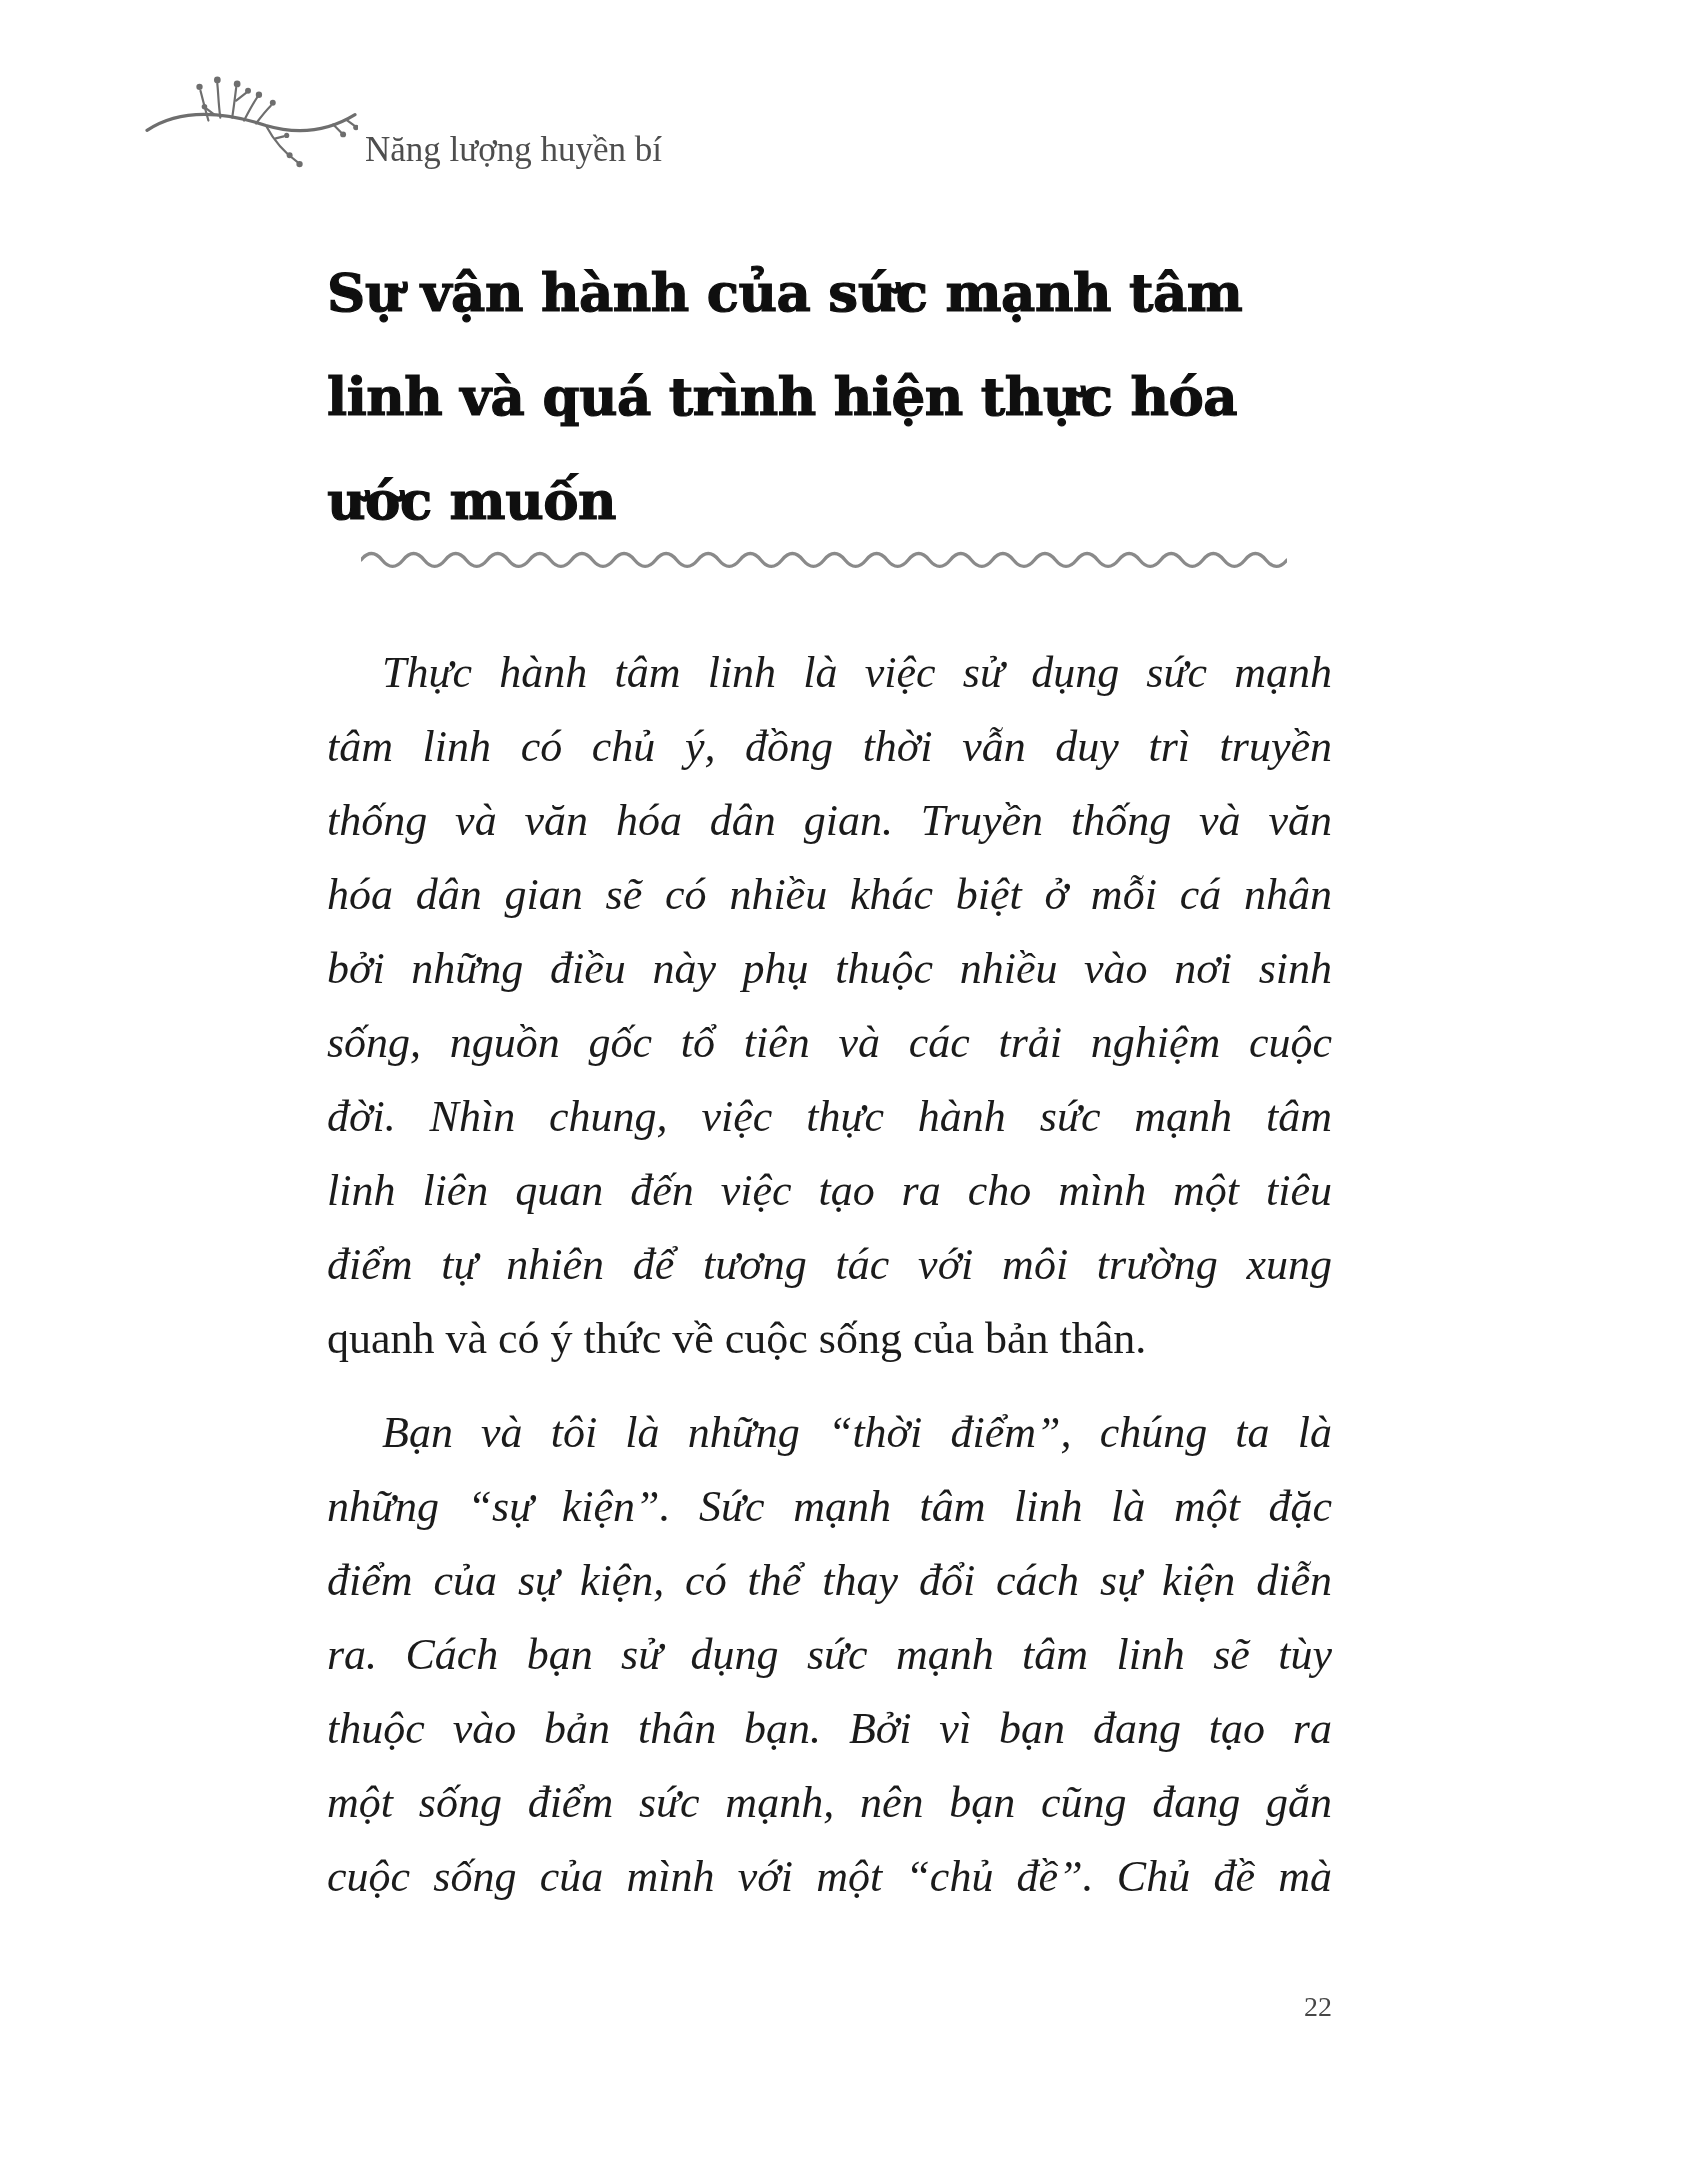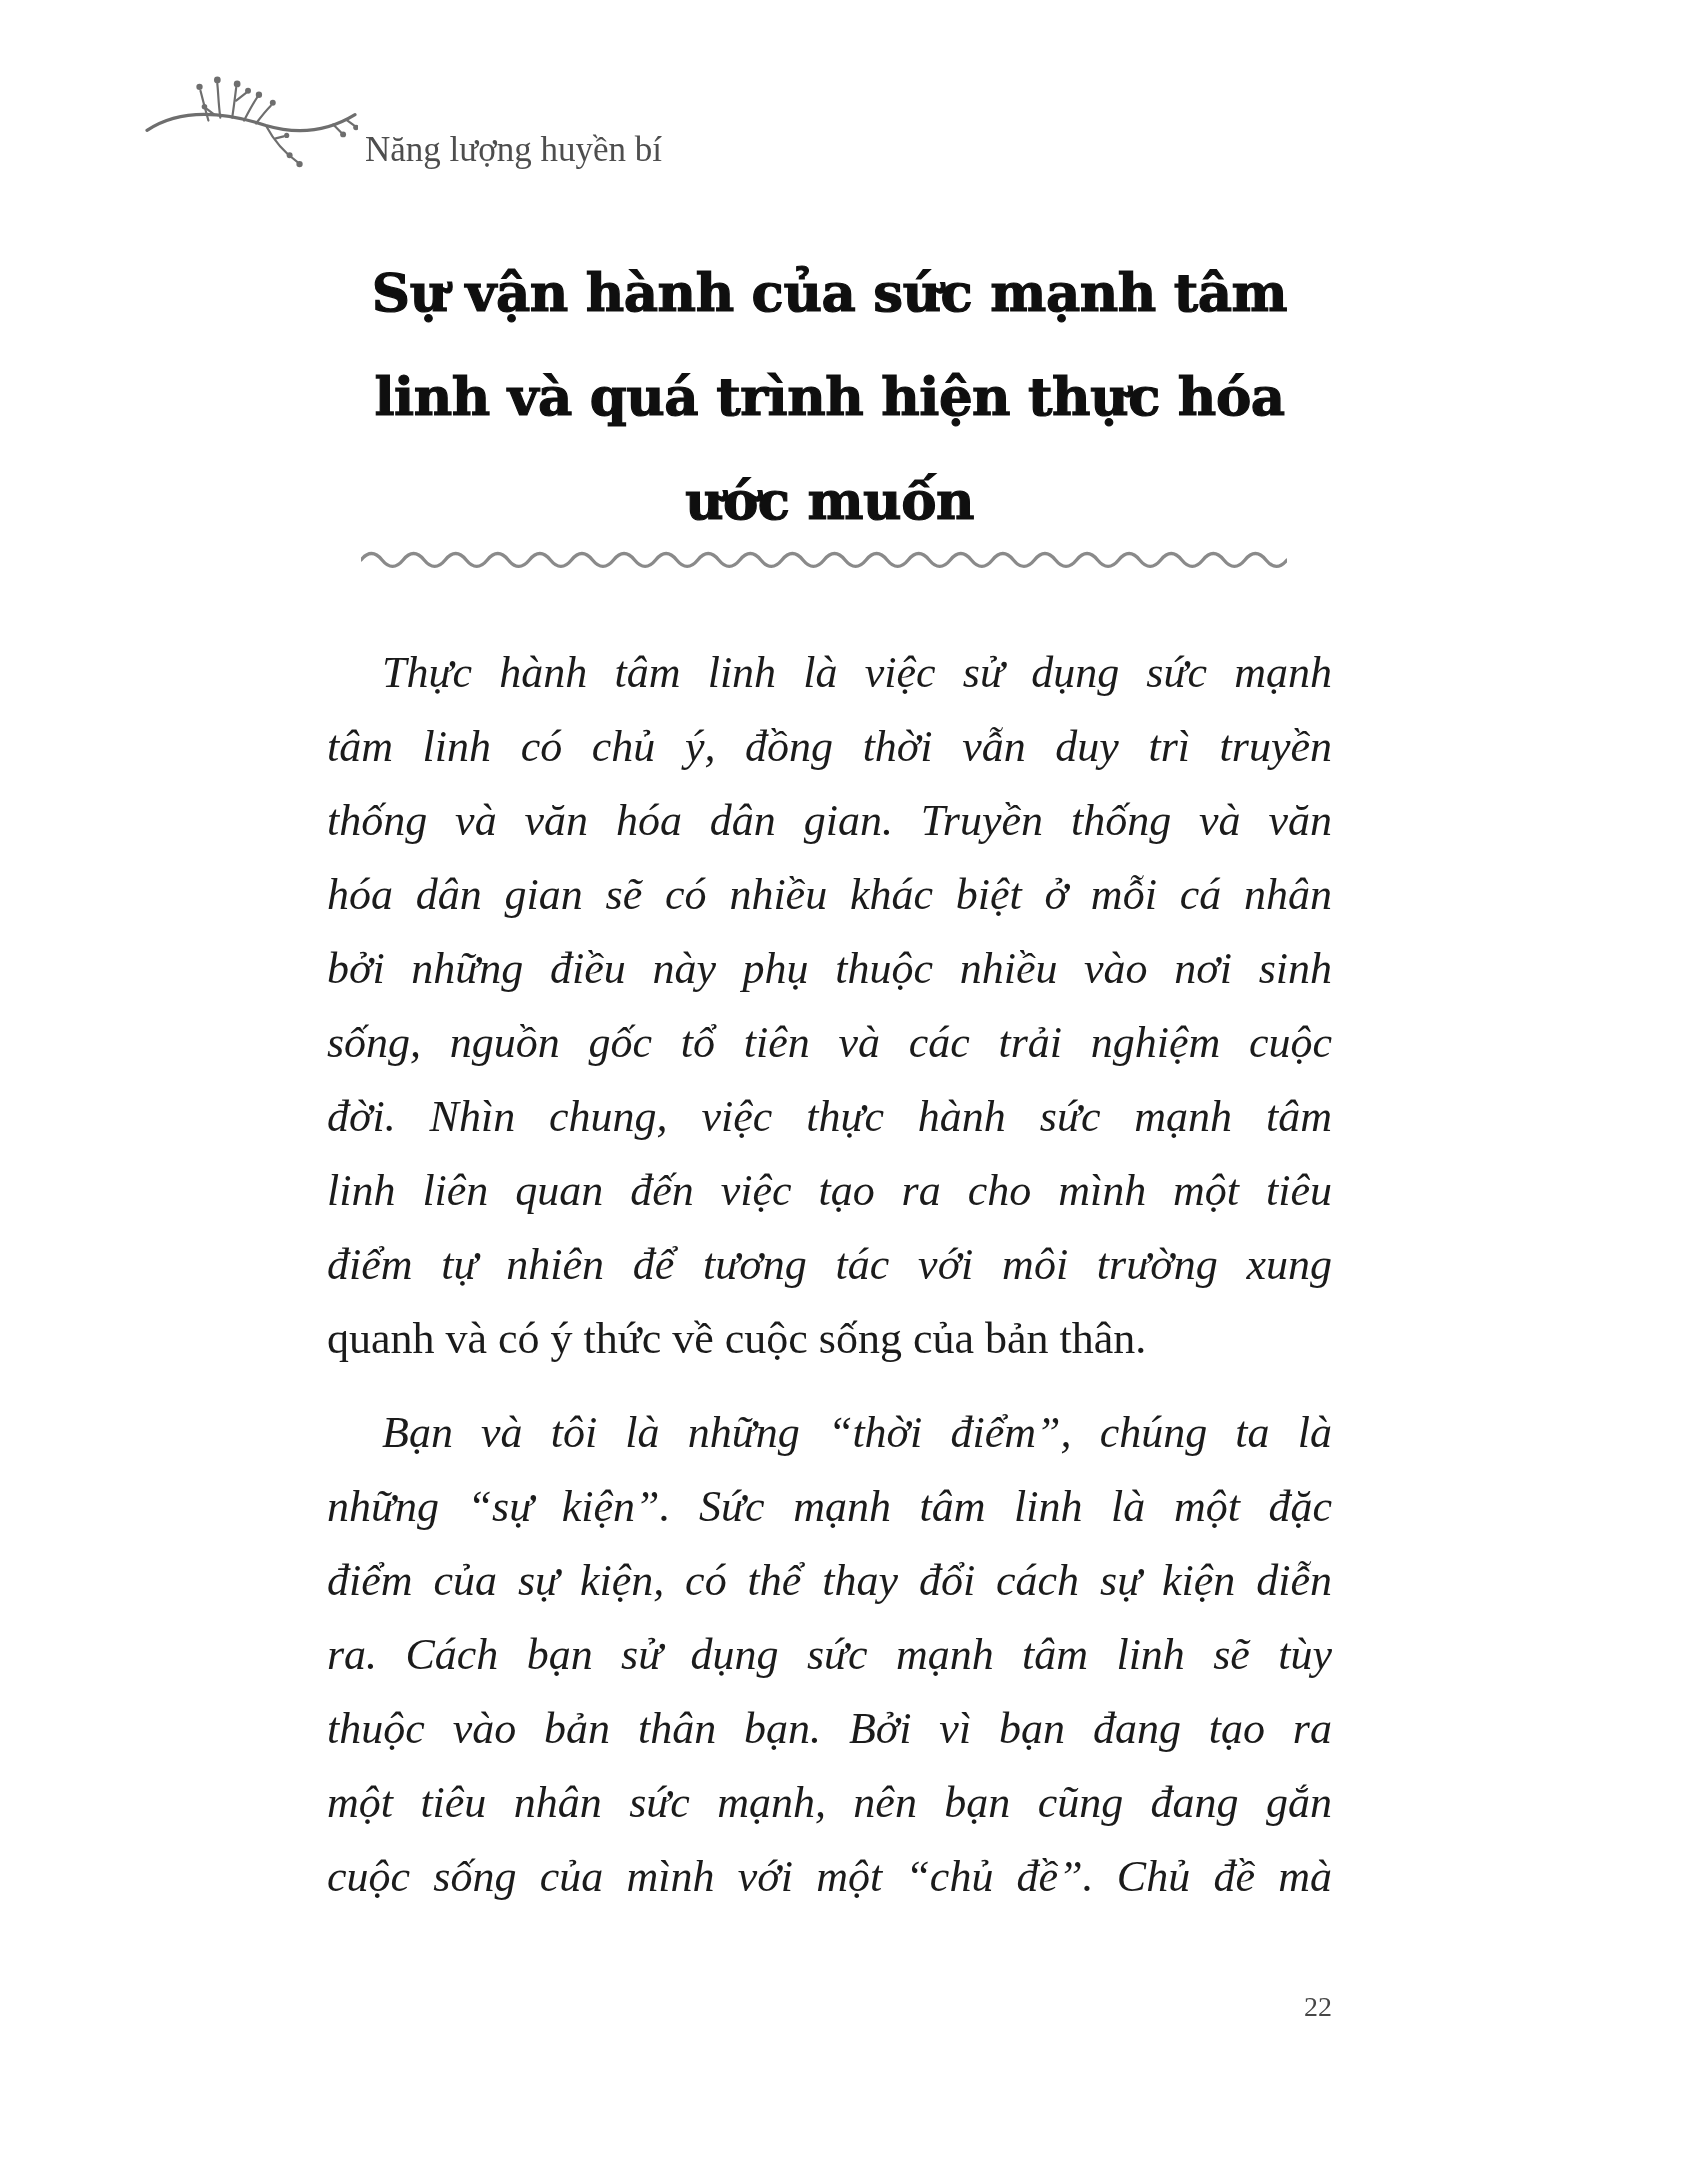--- a/index.html
+++ b/index.html
@@ -16,21 +16,21 @@
   .header { position:absolute; top:69px; left:145px; width:614px; height:114px; }
   .branch-icon { position:absolute; top:2px; left:0; }
   .running-header {
     position:absolute; top:59px; left:220px;
     font-size:35px; line-height:44px; color:#4e4e4e; white-space:nowrap;font-family:Liberation Serif, serif;
   }
 
   
   .chapter-title {
     position:absolute; top:240px; left:327px; width:1005px;
-    text-align:center;
+    text-align:left;
     font-family:"DejaVu Serif", serif;
     font-weight:bold;
     font-size:53px; line-height:104px;
     letter-spacing:-0.5px;
     color:#0f0f0f;
     -webkit-text-stroke:1.2px #0f0f0f;
   }
   .title-line { height:104px; white-space:nowrap; }
 
   
@@ -118,21 +118,21 @@
       <div class="bline jline">linh liên quan đến việc tạo ra cho mình một tiêu</div>
       <div class="bline jline">điểm tự nhiên để tương tác với môi trường xung</div>
       <div class="bline lastline">quanh và có ý thức về cuộc sống của bản thân.</div>
     </div>
     <div class="para">
       <div class="bline jline indent">Bạn và tôi là những “thời điểm”, chúng ta là</div>
       <div class="bline jline">những “sự kiện”. Sức mạnh tâm linh là một đặc</div>
       <div class="bline jline">điểm của sự kiện, có thể thay đổi cách sự kiện diễn</div>
       <div class="bline jline">ra. Cách bạn sử dụng sức mạnh tâm linh sẽ tùy</div>
       <div class="bline jline">thuộc vào bản thân bạn. Bởi vì bạn đang tạo ra</div>
-      <div class="bline jline">một tiêu nhân sức mạnh, nên bạn cũng đang gắn</div>
+      <div class="bline jline">một sống điểm sức mạnh, nên bạn cũng đang gắn</div>
       <div class="bline jline">cuộc sống của mình với một “chủ đề”. Chủ đề mà</div>
     </div>
   </div>
 
   <div class="folio">22</div>
 
 </div>
 
 
 </body></html>

